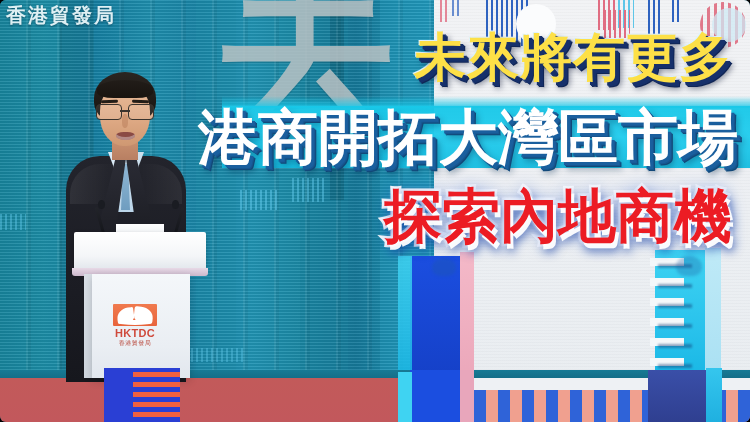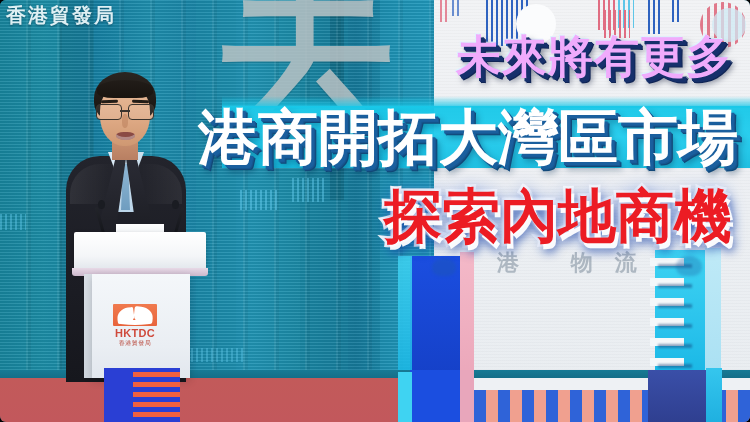--- a/index.html
+++ b/index.html
@@ -369,22 +369,22 @@
   }
 
   .headline{position:absolute;left:0;top:0;width:750px;height:422px;}
   .hl{
     position:absolute;white-space:nowrap;
     font-family:"DejaVu Sans","Liberation Sans",sans-serif;
     font-weight:700;
   }
   .hl1{
     right:18px;top:26px;
-    font-size:45px;line-height:62px;
-    color:#f0abfc;
+    font-size:52px;line-height:62px;
+    color:#fde047;
     letter-spacing:1px;
     text-shadow:
       3px 3px 0 #16306b, 4px 4px 0 #16306b,
       5px 5px 0 #102555, 6px 6px 6px rgba(5,15,45,.55),
       -1px -1px 0 #dff3ff;
   }
   .hl2{
     right:12px;top:104px;
     font-size:60px;line-height:66px;
     color:#ffffff;
@@ -446,21 +446,20 @@
     <div class="stripe-cyan" style="left:618px;top:0;width:16px;height:28px;"></div>
     <div class="stripe-red" style="left:604px;top:10px;width:26px;height:28px;"></div>
     <div class="stripe-blue" style="left:648px;top:0;width:14px;height:34px;"></div>
     <div class="stripe-blue" style="left:672px;top:0;width:10px;height:22px;"></div>
     <div class="circ-red" style="left:700px;top:2px;width:46px;height:46px;"></div>
     <div class="circ-cyan" style="left:712px;top:8px;width:34px;height:34px;"></div>
 
     <div class="stripe-red" style="left:440px;top:0;width:10px;height:22px;opacity:.8;"></div>
     <div class="stripe-blue" style="left:452px;top:0;width:8px;height:16px;opacity:.7;"></div>
 
-    <div class="backtext">港 物流</div>
 
     <div class="col-cyan" style="left:655px;top:250px;width:62px;height:132px;"></div>
     <div class="col-cyan-face" style="left:705px;top:248px;width:16px;height:134px;"></div>
     <div class="ladder" style="left:650px;top:258px;width:34px;height:114px;"></div>
     <div class="ladder-dark" style="left:658px;top:264px;width:34px;height:110px;"></div>
     <div class="hand" style="left:676px;top:256px;width:26px;height:20px;"></div>
 
     <div class="col-blue" style="left:410px;top:256px;width:52px;height:126px;"></div>
     <div class="col-pink" style="left:460px;top:252px;width:14px;height:130px;"></div>
     <div class="hand" style="left:432px;top:258px;width:24px;height:18px;"></div>

